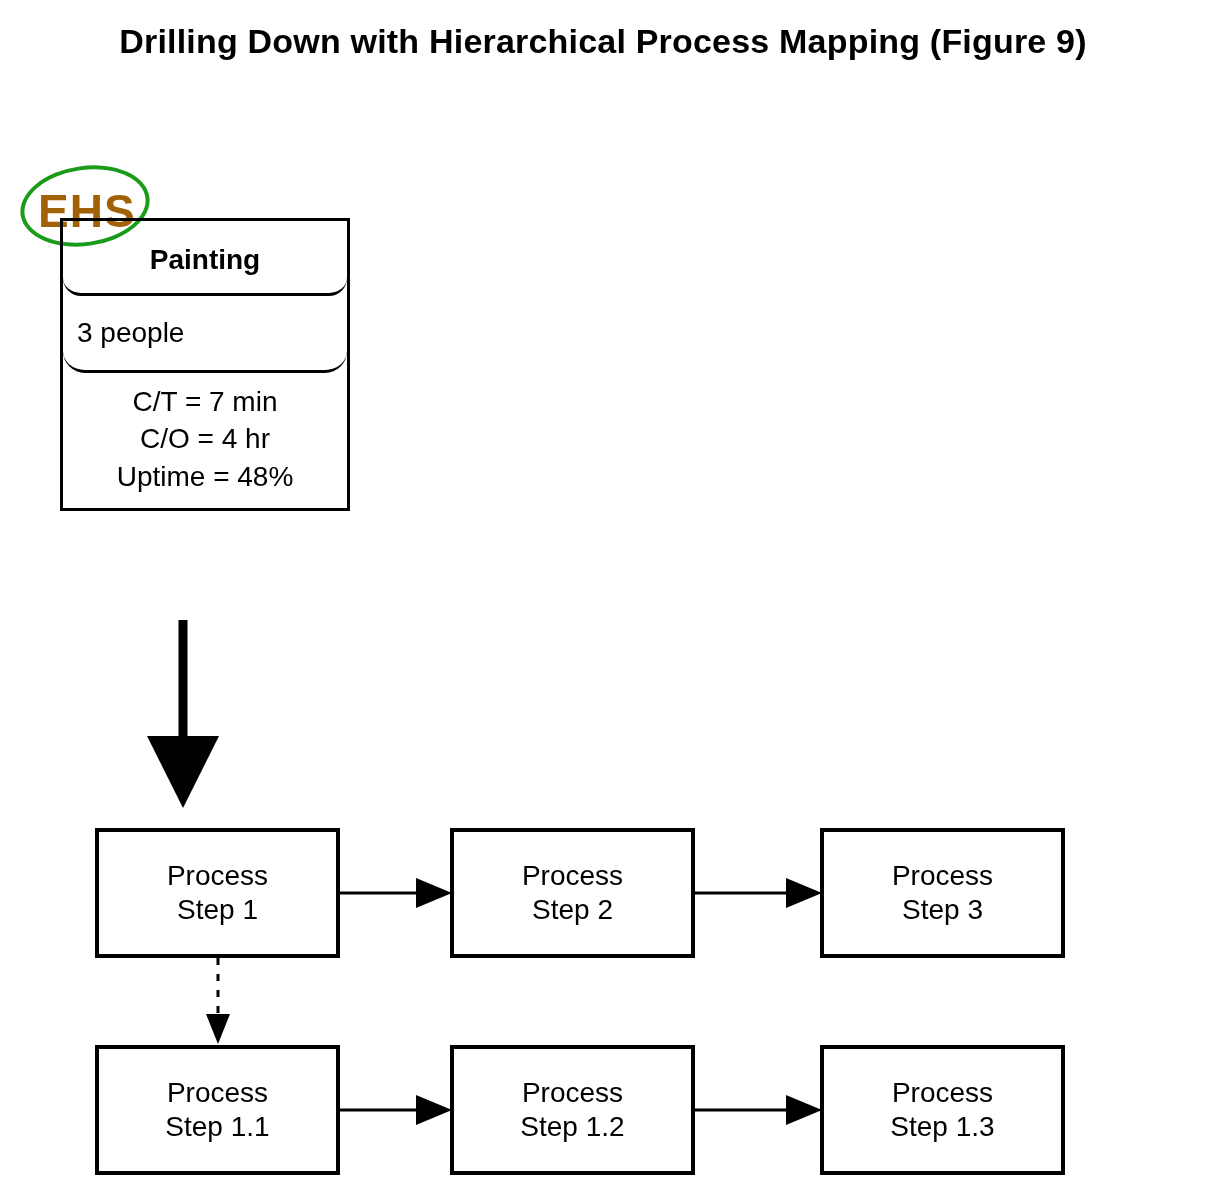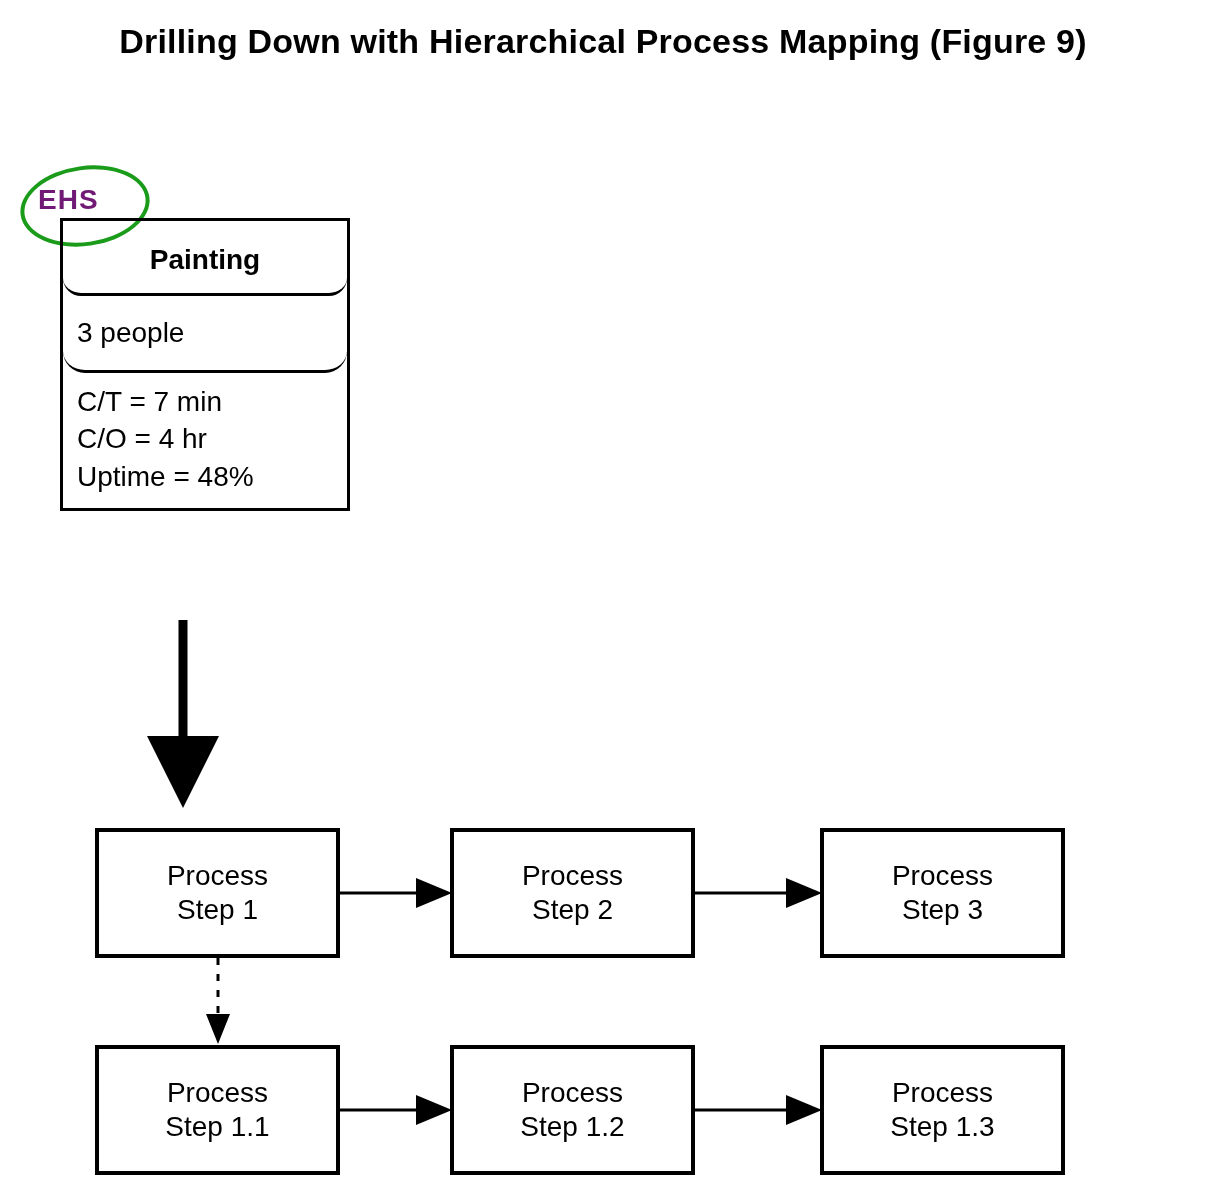--- a/index.html
+++ b/index.html
@@ -44,21 +44,21 @@
   }
   .main-box .row:last-child { border-bottom: none; }
   .main-box .row.hdr {
     text-align: center;
     font-weight: 700;
     padding: 20px 14px 14px 14px;
     border-radius: 18px;
   }
   .main-box .row.ppl { padding: 18px 14px; border-radius: 22px; }
   .main-box .row.metrics { padding: 10px 14px 12px 14px; }
-  .metric-line { display: block; }
+  .metric-line { display: block; text-align: center; }
 
   
   .ehs-wrap {
     position: absolute;
     left: 20px;
     top: 166px;
     width: 130px;
     height: 80px;
   }
   .ehs-ellipse {
@@ -66,22 +66,22 @@
     inset: 0;
     border: 4px solid #1a9c1a;
     border-radius: 50%;
     transform: rotate(-8deg);
   }
   .ehs-text {
     position: absolute;
     left: 18px;
     top: 18px;
     font-weight: 800;
-    font-size: 28px;
-    color: #701a75;
+    font-size: 46px;
+    color: #a16207;
     letter-spacing: 1px;
   }
 
   
   .pbox {
     position: absolute;
     width: 245px;
     height: 130px;
     border: 4px solid #000;
     box-sizing: border-box;

